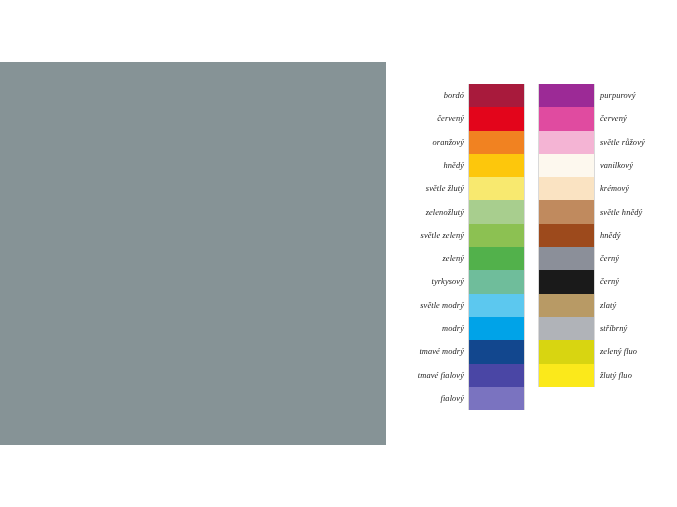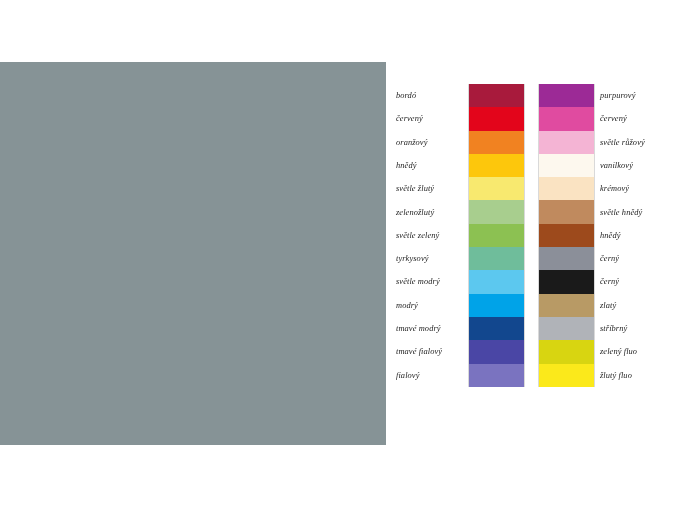--- a/index.html
+++ b/index.html
@@ -53,21 +53,21 @@
     font-style: italic;
     font-size: 8.4px;
     color: #1c1c1c;
     line-height: 1.1;
     letter-spacing: 0.1px;
     white-space: nowrap;
   }
 
   #column-left .row-label {
     width: 68px;
-    text-align: left;
+    text-align: right;
     padding-right: 5px;
   }
 
   #column-right .row-label {
     text-align: left;
     padding-left: 6px;
   }
 
   .swatch-chip {
     width: 55px;
@@ -109,20 +109,24 @@
       </div>
       <div class="swatch-row">
         <div class="row-label">zelenožlutý</div>
         <div class="swatch-chip chip-border-left" style="background: rgb(168, 206, 142);"></div>
       </div>
       <div class="swatch-row">
         <div class="row-label">světle zelený</div>
         <div class="swatch-chip chip-border-left" style="background: rgb(140, 193, 82);"></div>
       </div>
       <div class="swatch-row">
+        <div class="row-label">zelený</div>
+        <div class="swatch-chip chip-border-left" style="background: rgb(82, 177, 75);"></div>
+      </div>
+      <div class="swatch-row">
         <div class="row-label">tyrkysový</div>
         <div class="swatch-chip chip-border-left" style="background: rgb(111, 189, 155);"></div>
       </div>
       <div class="swatch-row">
         <div class="row-label">světle modrý</div>
         <div class="swatch-chip chip-border-left" style="background: rgb(92, 200, 239);"></div>
       </div>
       <div class="swatch-row">
         <div class="row-label">modrý</div>
         <div class="swatch-chip chip-border-left" style="background: rgb(0, 163, 232);"></div>

